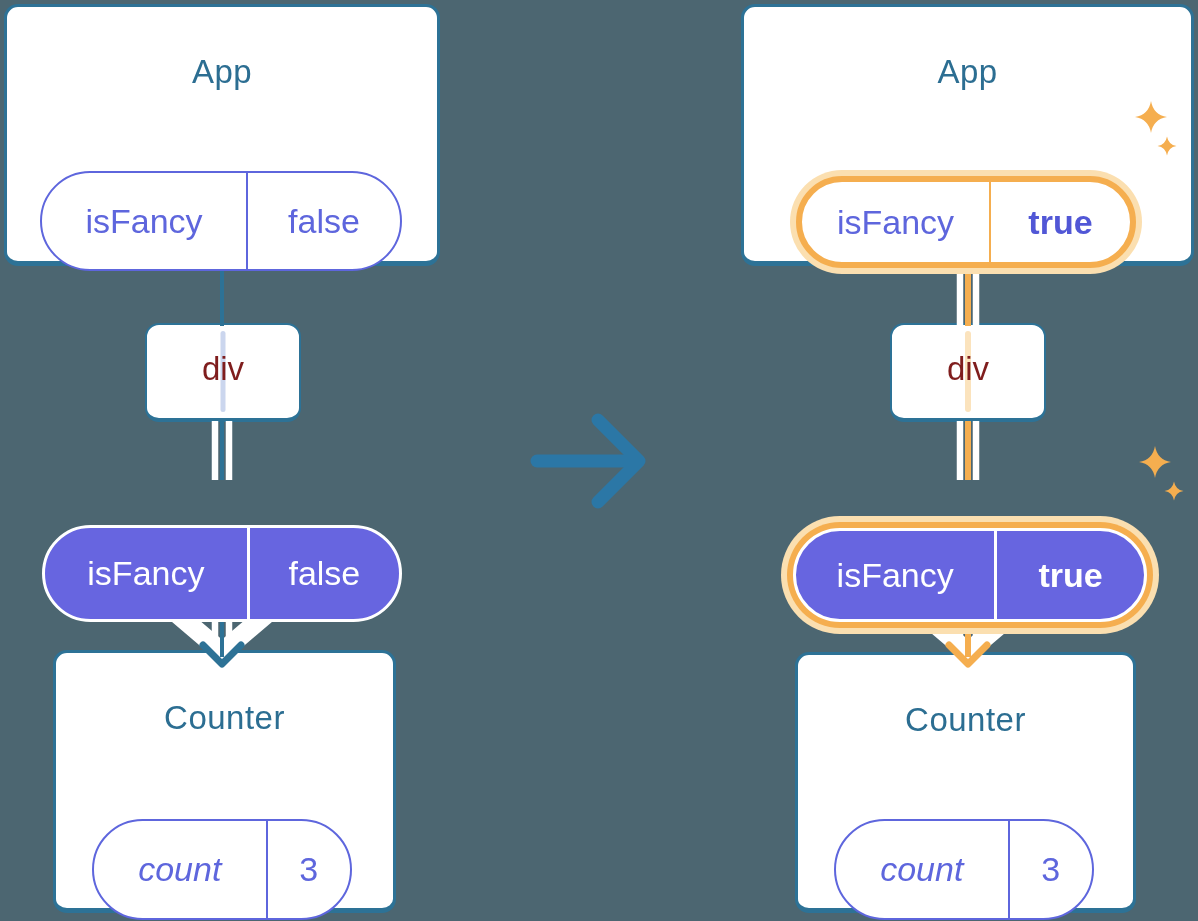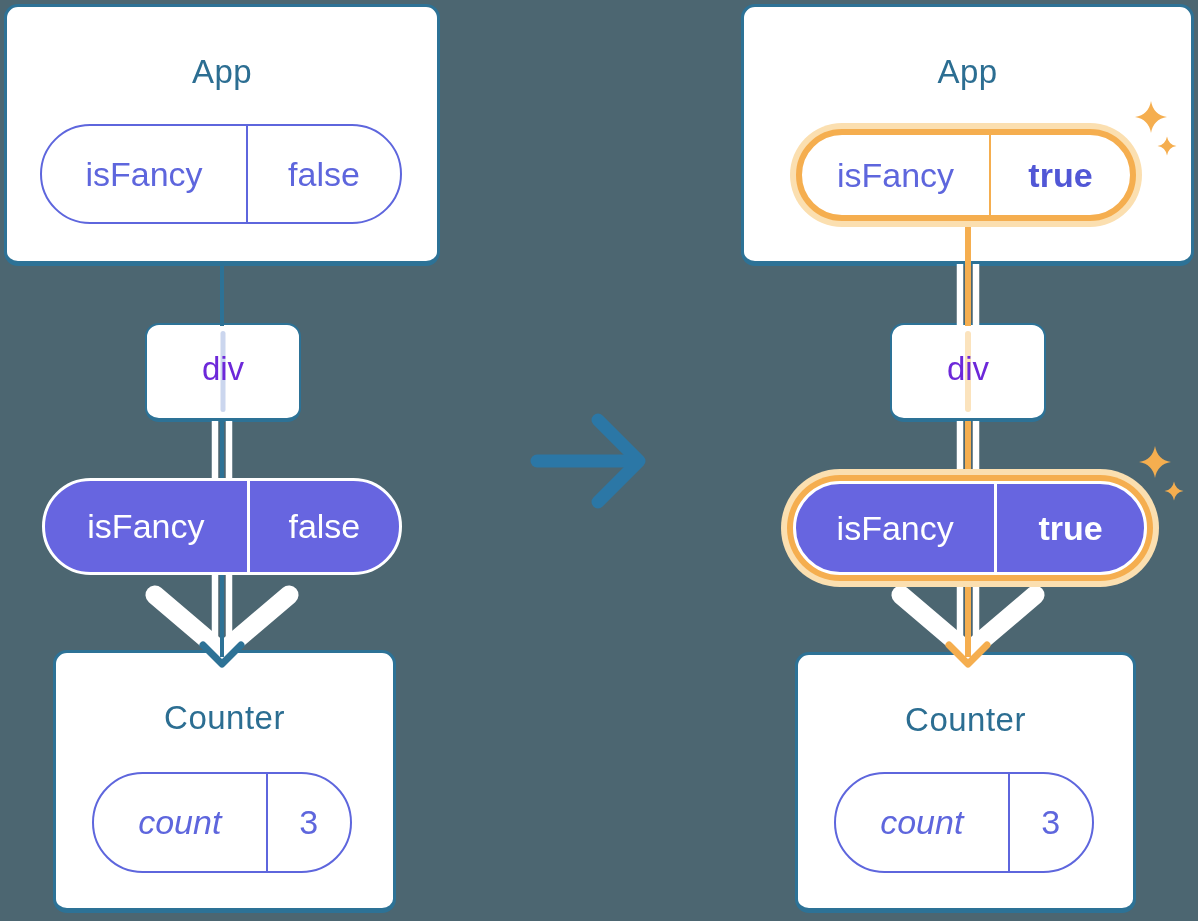--- a/index.html
+++ b/index.html
@@ -22,25 +22,25 @@
     border-bottom-width:4.5px;border-radius:14px;box-sizing:border-box;
   }
   .divbox .stripe{
     position:absolute;left:50%;transform:translateX(-50%);
     top:6px;bottom:6px;width:5px;border-radius:3px;
   }
   .stripe-blue{background:#CBD6EE;}
   .stripe-orange{background:#FBE3BD;width:6px !important;}
   .divbox .divlabel{
     position:relative;z-index:2;text-align:center;line-height:88px;
-    font-size:33px;font-weight:500;color:#6d28d9;
+    font-size:33px;font-weight:500;color:#7f1d1d;
   }
   .pill{
     position:absolute;display:flex;align-items:stretch;
-    box-sizing:border-box;border-radius:60px;z-index:3;
+    box-sizing:border-box;border-radius:60px;z-index:3;margin-top:47px;
   }
   .pill .cell{
     display:flex;align-items:center;justify-content:center;
     font-size:34px;box-sizing:border-box;
   }
   .pill-outline{
     background:#ffffff;border:2.5px solid #5E66DD;color:#5E66DD;
   }
   .pill-outline .cell{color:#5E66DD;}
   .pill-outline .cell.value{border-left:2.5px solid #5E66DD;}

